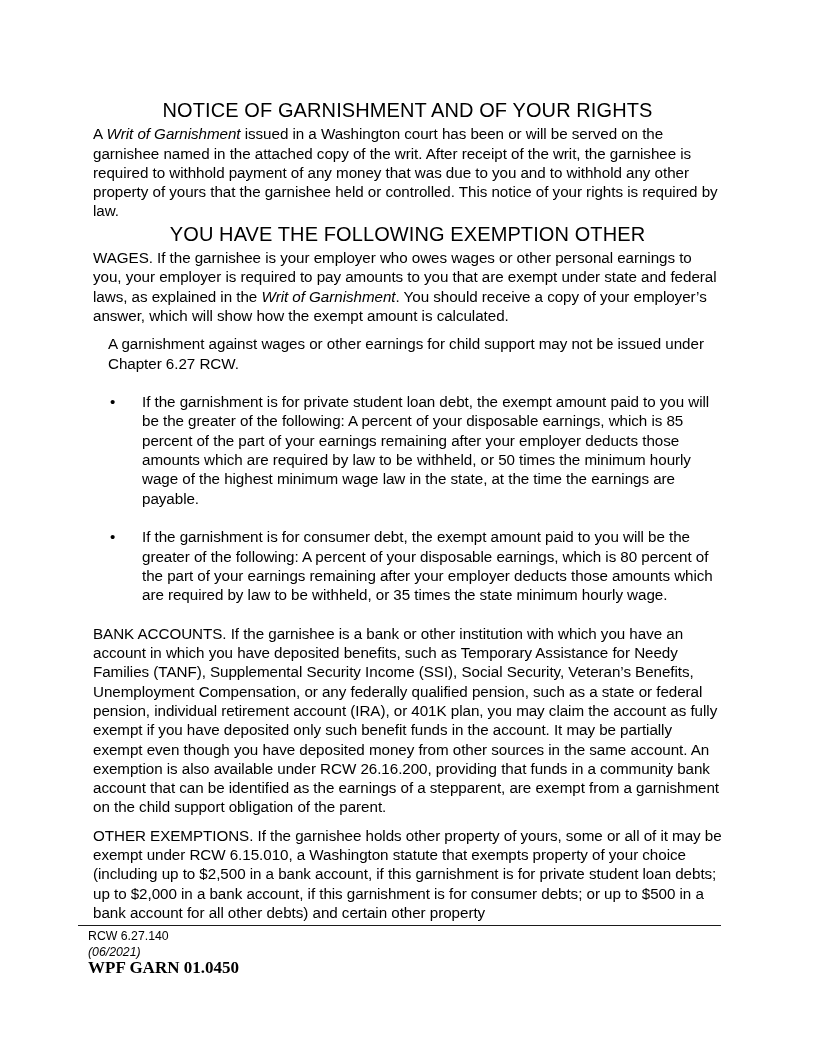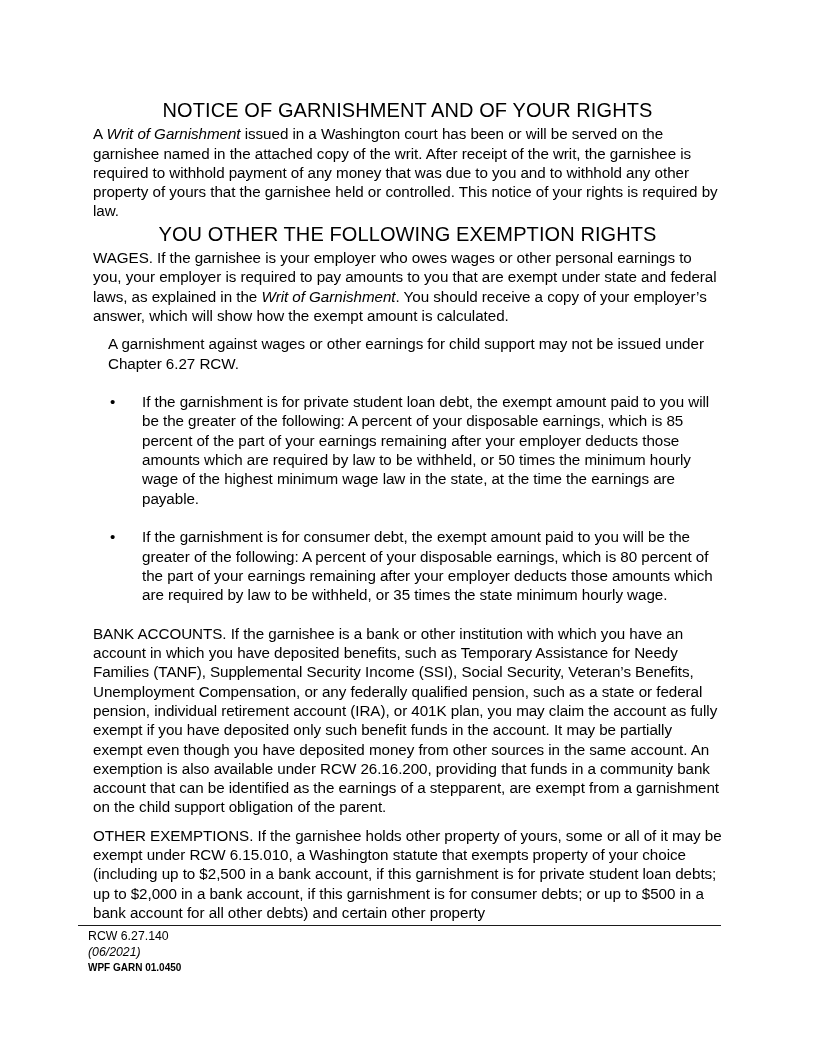--- a/index.html
+++ b/index.html
@@ -105,23 +105,23 @@
     position: absolute;
     left: 10px;
     top: 0;
     font-size: 12.3px;
     line-height: 15.6px;
     text-align: left;
   }
   .footer-left .l1 { font-style: normal; }
   .footer-left .l2 { font-style: italic; }
   .footer-left .l3 {
-    font-family: Liberation Sans, sans-serif;
+    font-family: Liberation Serif, serif;
     font-weight: bold;
-    font-size: 10px;
+    font-size: 17px;
   }
 
   .footer-center {
     position: absolute;
     left: 160px;
     top: 0;
     width: 340px;
     font-size: 12.3px;
     line-height: 15.6px;
     text-align: center;
@@ -132,21 +132,21 @@
 <body>
 
 <div class="page">
 
   <div class="content">
 
     <div class="heading">NOTICE OF GARNISHMENT AND OF YOUR RIGHTS</div>
 
     <p class="para"><span>A </span><em class="it">Writ of Garnishment</em><span> issued in a Washington court has been or will be served on the garnishee named in the attached copy of the writ. After receipt of the writ, the garnishee is required to withhold payment of any money that was due to you and to withhold any other property of yours that the garnishee held or controlled. This notice of your rights is required by law.</span></p>
 
-    <div class="heading" style="margin-top:4px;">YOU OTHER THE FOLLOWING EXEMPTION RIGHTS</div>
+    <div class="heading" style="margin-top:4px;">YOU HAVE THE FOLLOWING EXEMPTION OTHER</div>
 
     <p class="para"><span>WAGES. If the garnishee is your employer who owes wages or other personal earnings to you, your employer is required to pay amounts to you that are exempt under state and federal laws, as explained in the </span><em class="it">Writ of Garnishment</em><span>. You should receive a copy of your employer’s answer, which will show how the exempt amount is calculated.</span></p>
 
     <div class="spacer-half"></div>
 
     <p class="para indented">A garnishment against wages or other earnings for child support may not be issued under Chapter 6.27 RCW.</p>
 
     <div class="spacer-line"></div>
 
     <ul class="bullet-list">

